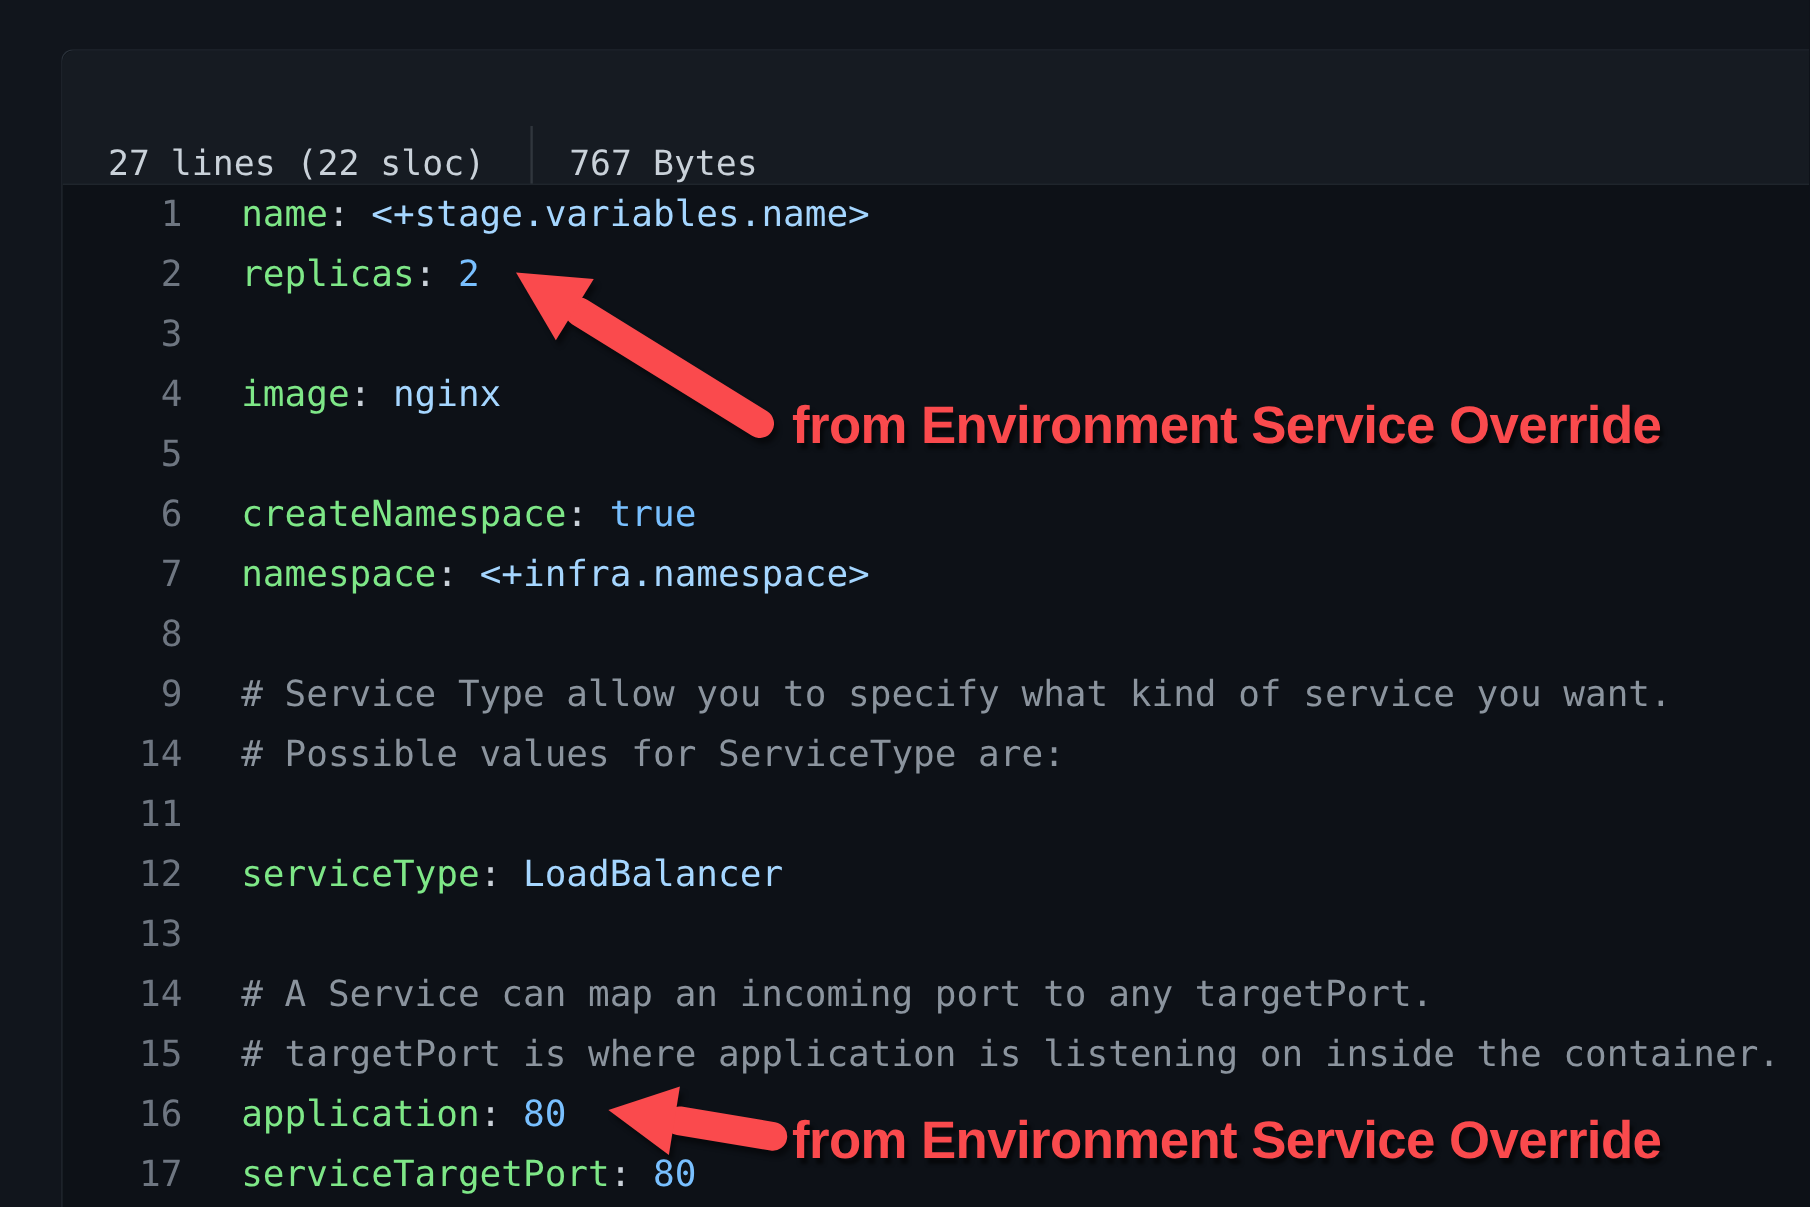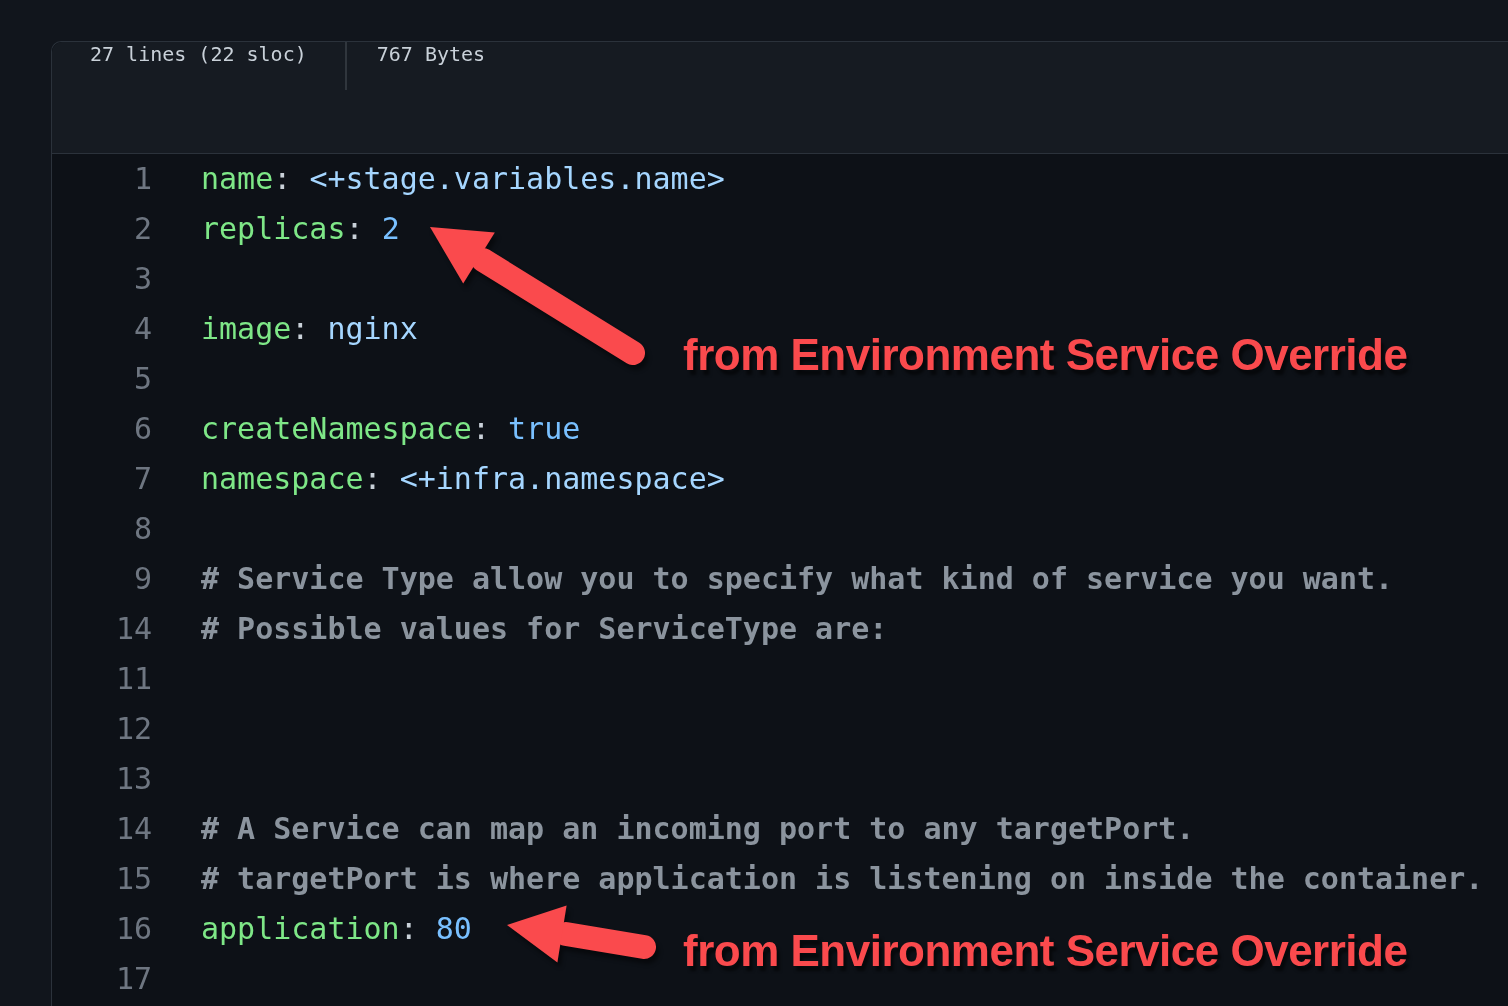--- a/index.html
+++ b/index.html
@@ -34,24 +34,24 @@
     border-bottom: none;
     border-top-left-radius: 10px;
     overflow: hidden;
   }
   .file-header {
     height: 112px;
     background: var(--header-bg);
     border-bottom: 1px solid var(--border);
     border-top-left-radius: 10px;
     display: flex;
-    align-items: flex-start;
+    align-items: flex-end;
     padding-left: 38px;
     color: var(--text-gray);
-    font-size: 20px;
+    font-size: 29px;
   }
   .header-divider {
     width: 2px; height: 48px;
     background: #30363d;
     margin: 0 30px 0 38px;
     flex: none;
   }
   .code-body {
     font-size: 30px;
     line-height: 50px;
@@ -63,21 +63,21 @@
     flex: none;
     text-align: right;
     color: var(--line-number-gray);
     cursor: pointer;
   }
   .cc { padding-left: 49px; white-space: pre; }
   .tok-key     { color: var(--key-green); }
   .tok-punc    { color: var(--text-gray); }
   .tok-str     { color: var(--string-blue); }
   .tok-num     { color: var(--constant-blue); }
-  .tok-comment { color: var(--comment-gray); font-weight: bold; }
+  .tok-comment { color: var(--comment-gray); }
 
   .overlay {
     position: absolute;
     left: 0; top: 0;
     width: 1508px; height: 1006px;
     pointer-events: none;
   }
   .arrow {
     fill: var(--annotation-red);
     stroke: var(--annotation-red);
@@ -90,21 +90,20 @@
   .arrow-head { stroke: none; }
   .annot {
     position: absolute;
     font-family: "Liberation Sans", sans-serif;
     font-weight: bold;
     font-size: 44px;
     letter-spacing: -0.5px;
     white-space: nowrap;
     color: var(--annotation-red);
     text-shadow: 3px 5px 3px rgba(0,0,0,0.55);
-    margin-left: 23px;
   }
 </style>
 </head>
 <body>
 
 <div class="file-card">
   <div class="file-header">
     <span>27 lines (22 sloc)</span>
     <span class="header-divider"></span>
     <span>767 Bytes</span>
@@ -148,39 +147,41 @@
       </div>
       <div class="code-line">
         <span class="ln">14</span>
         <span class="cc"><span class="tok-comment"># Possible values for ServiceType are:</span></span>
       </div>
       <div class="code-line">
         <span class="ln">11</span>
       </div>
       <div class="code-line">
         <span class="ln">12</span>
+        <span class="cc"><span class="tok-key">serviceType</span><span class="tok-punc">: </span><span class="tok-str">LoadBalancer</span></span>
       </div>
       <div class="code-line">
         <span class="ln">13</span>
         <span class="cc"></span>
       </div>
       <div class="code-line">
         <span class="ln">14</span>
         <span class="cc"><span class="tok-comment"># A Service can map an incoming port to any targetPort.</span></span>
       </div>
       <div class="code-line">
         <span class="ln">15</span>
         <span class="cc"><span class="tok-comment"># targetPort is where application is listening on inside the container.</span></span>
       </div>
       <div class="code-line">
         <span class="ln">16</span>
         <span class="cc"><span class="tok-key">application</span><span class="tok-punc">: </span><span class="tok-num">80</span></span>
       </div>
       <div class="code-line">
         <span class="ln">17</span>
+        <span class="cc"><span class="tok-key">serviceTargetPort</span><span class="tok-punc">: </span><span class="tok-num">80</span></span>
       </div>
     </div>
 </div>
 
 <svg class="overlay" viewBox="0 0 1508 1006">
   <g class="arrow">
     <line class="arrow-shaft" x1="633" y1="353" x2="483" y2="260"></line>
     <polygon class="arrow-head" points="430,227 494.8,232.5 463.2,283.5"></polygon>
   </g>
   <g class="arrow">

